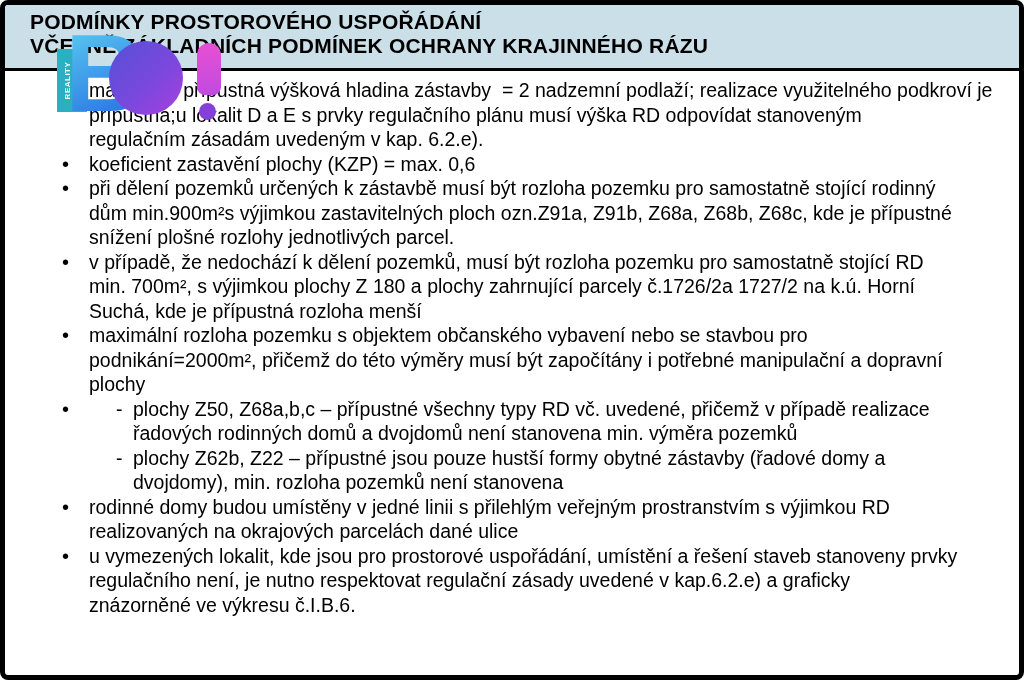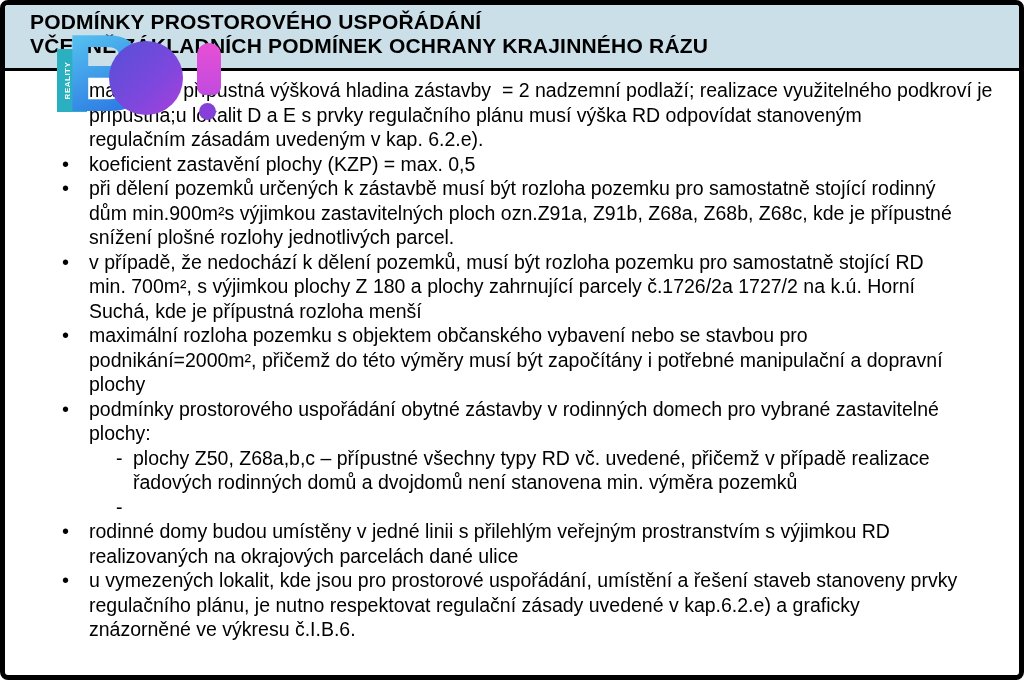--- a/index.html
+++ b/index.html
@@ -104,21 +104,21 @@
       <div class="text-col">
         <div class="text">maximální přípustná výšková hladina zástavby  = 2 nadzemní podlaží; realizace využitelného podkroví je
 přípustná;u lokalit D a E s prvky regulačního plánu musí výška RD odpovídat stanoveným
 regulačním zásadám uvedeným v kap. 6.2.e).</div>
       </div>
     </div>
 
     <div class="item">
       <span class="marker">•</span>
       <div class="text-col">
-        <div class="text">koeficient zastavění plochy (KZP) = max. 0,5</div>
+        <div class="text">koeficient zastavění plochy (KZP) = max. 0,6</div>
       </div>
     </div>
 
     <div class="item">
       <span class="marker">•</span>
       <div class="text-col">
         <div class="text">při dělení pozemků určených k zástavbě musí být rozloha pozemku pro samostatně stojící rodinný
 dům min.900m²s výjimkou zastavitelných ploch ozn.Z91a, Z91b, Z68a, Z68b, Z68c, kde je přípustné
 snížení plošné rozlohy jednotlivých parcel.</div>
       </div>
@@ -138,46 +138,46 @@
       <div class="text-col">
         <div class="text">maximální rozloha pozemku s objektem občanského vybavení nebo se stavbou pro
 podnikání=2000m², přičemž do této výměry musí být započítány i potřebné manipulační a dopravní
 plochy</div>
       </div>
     </div>
 
     <div class="item">
       <span class="marker">•</span>
       <div class="text-col">
-        <div class="text">podmínky prostorového uspořádání obytné zástavby v rodinných domech pro vybrané zastavitelné
-plochy:</div>
         <div class="sub">
           <span class="dash">-</span>
           <div class="text">plochy Z50, Z68a,b,c – přípustné všechny typy RD vč. uvedené, přičemž v případě realizace
 řadových rodinných domů a dvojdomů není stanovena min. výměra pozemků</div>
         </div>
         <div class="sub">
           <span class="dash">-</span>
+          <div class="text">plochy Z62b, Z22 – přípustné jsou pouze hustší formy obytné zástavby (řadové domy a
+dvojdomy), min. rozloha pozemků není stanovena</div>
         </div>
       </div>
     </div>
 
     <div class="item">
       <span class="marker">•</span>
       <div class="text-col">
         <div class="text">rodinné domy budou umístěny v jedné linii s přilehlým veřejným prostranstvím s výjimkou RD
 realizovaných na okrajových parcelách dané ulice</div>
       </div>
     </div>
 
     <div class="item">
       <span class="marker">•</span>
       <div class="text-col">
         <div class="text">u vymezených lokalit, kde jsou pro prostorové uspořádání, umístění a řešení staveb stanoveny prvky
-regulačního plánu, je nutno respektovat regulační zásady uvedené v kap.6.2.e) a graficky
+regulačního není, je nutno respektovat regulační zásady uvedené v kap.6.2.e) a graficky
 znázorněné ve výkresu č.I.B.6.</div>
       </div>
     </div>
 
   </div>
 
   <div class="logo">
     <div class="logo-tag">
       <div class="logo-tag-inner">
         <div>REALITY</div>

